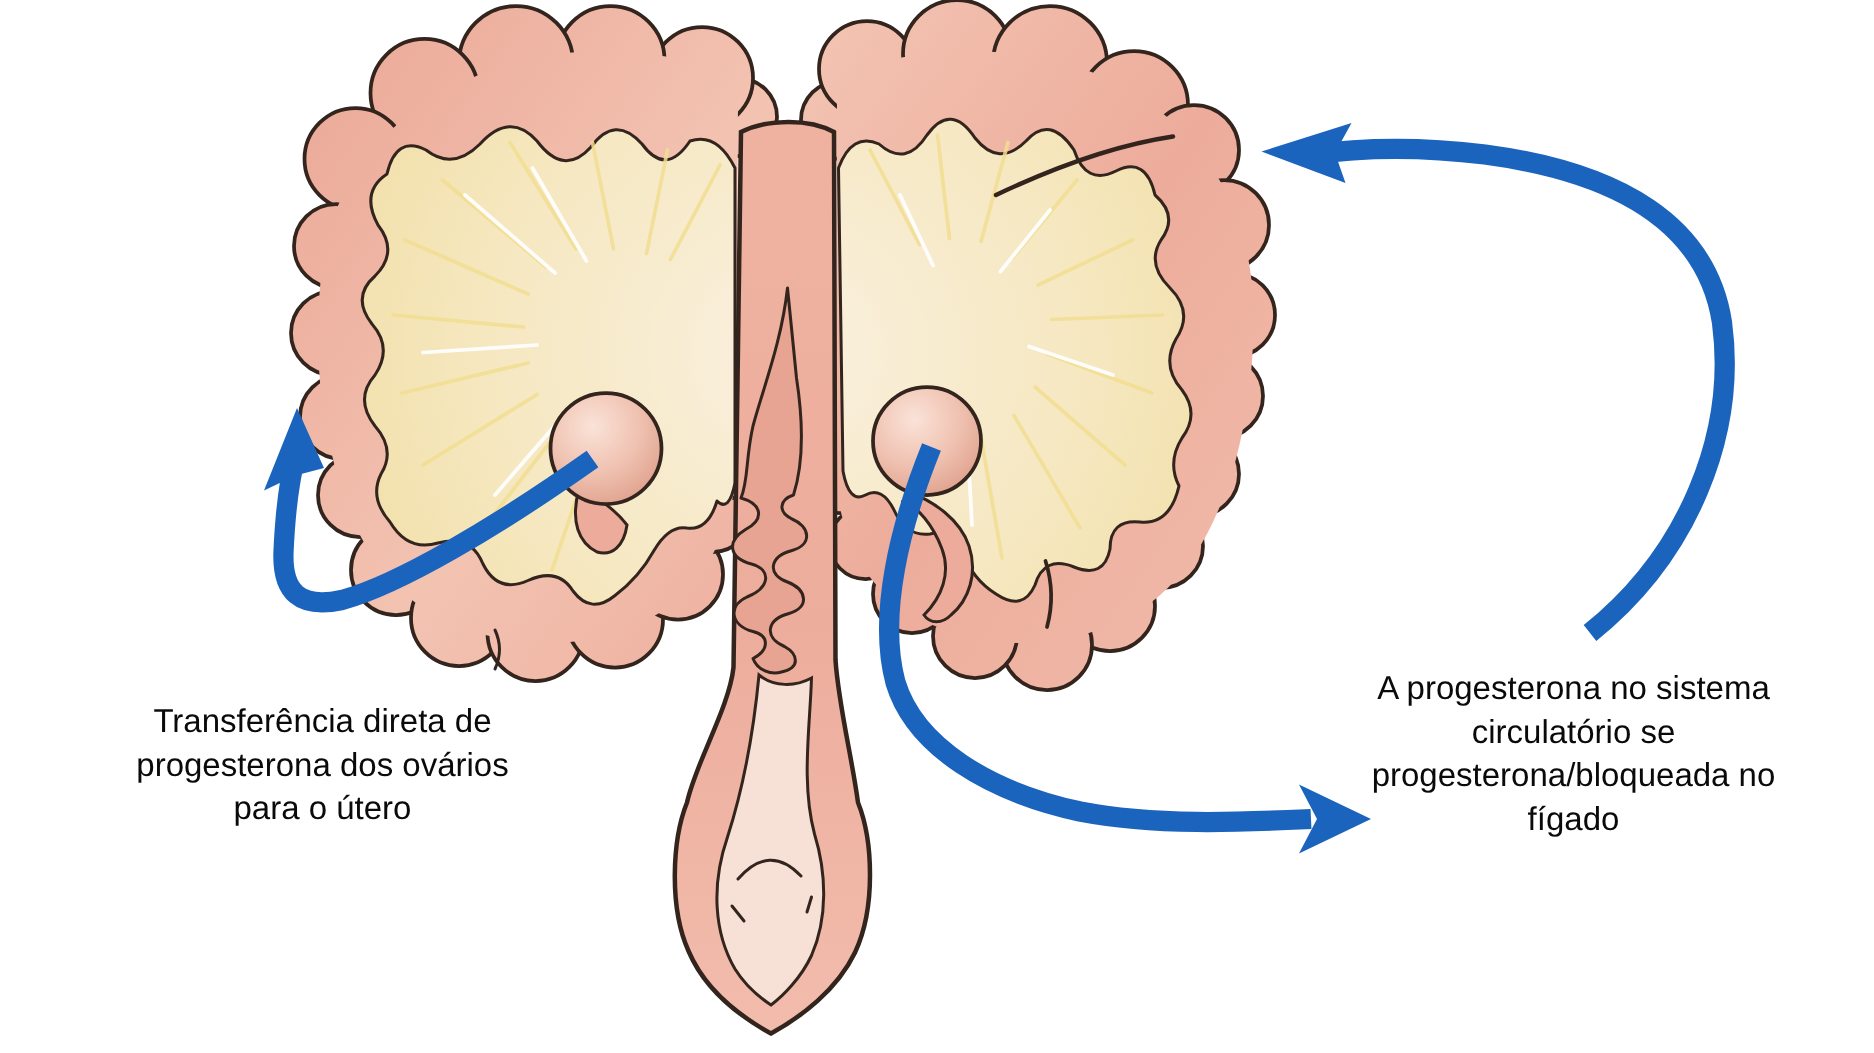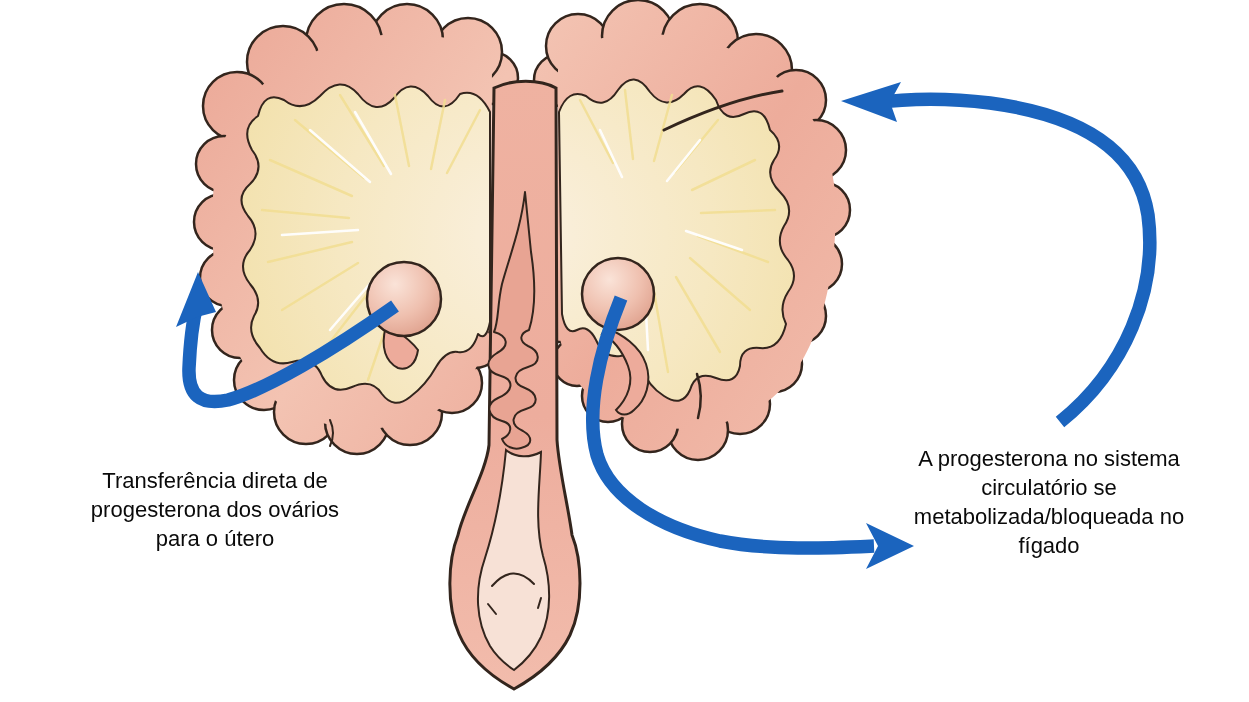--- a/index.html
+++ b/index.html
@@ -302,15 +302,15 @@
         M 841 101 L 901 82 L 890 102 L 897 122 Z"></path>
     </g>
   </svg>
 
   <div class="label label-left">Transferência direta de
 progesterona dos ovários
 para o útero</div>
 
   <div class="label label-right">A progesterona no sistema
 circulatório se
-metabolizada/bloqueada no
+progesterona/bloqueada no
 fígado</div>
 </div>
 
 </body></html>

